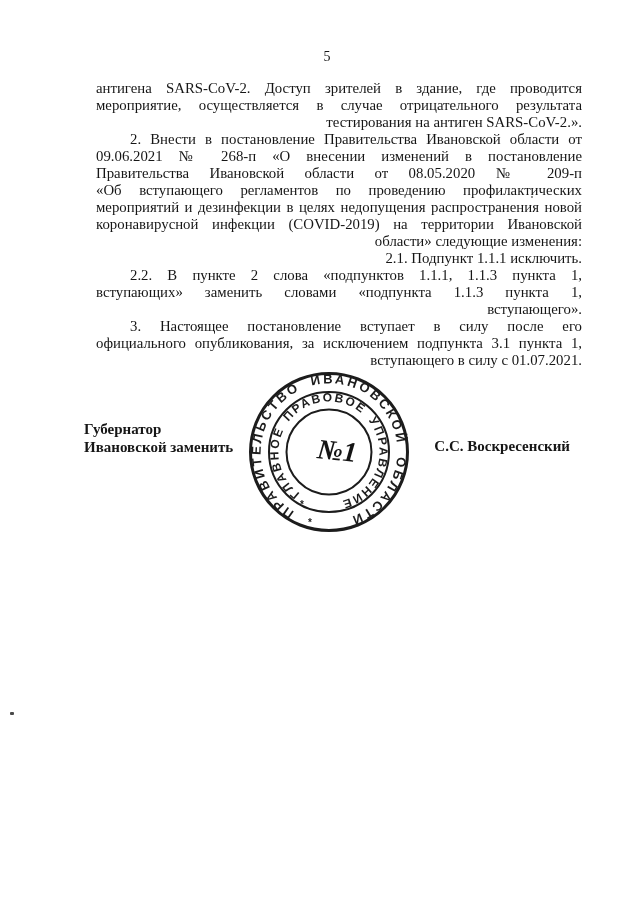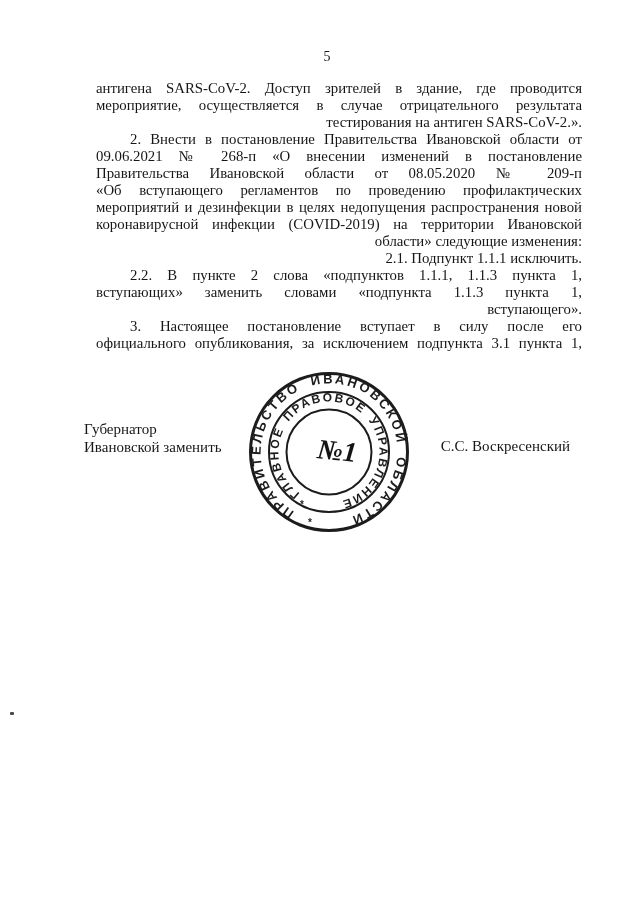--- a/index.html
+++ b/index.html
@@ -22,25 +22,25 @@
   }
   .body-text {
     position:absolute; left:84px; top:80px; width:486px;
     font-size:14.8px; line-height:17px;margin-left:12px;
   }
   .line { text-align:right; }
   .line.just { text-align:justify; text-align-last:justify; }
   .line.indent { text-indent:34px; }
   .sig-title {
     position:absolute; left:84px; top:421px;
-    font-size:15px; font-weight:normal; line-height:17.5px;
+    font-size:15px; font-weight:bold; line-height:17.5px;
   }
   .sig-name {
     position:absolute; left:84px; top:438px; width:486px;
-    text-align:right; font-size:15px; font-weight:normal; line-height:17.5px;
+    text-align:right; font-size:15px; font-weight:bold; line-height:17.5px;
   }
   .stamp { position:absolute; left:244px; top:367px; }
   .stamp circle { fill:none; stroke:#1c1c1c; }
   .ring-text {
     font-family:"Liberation Sans", sans-serif;
     font-weight:700; fill:#1c1c1c;
   }
   .ring-outer { font-size:13px; letter-spacing:2.6px; word-spacing:5px; }
   .ring-inner { font-size:12px; letter-spacing:2px; word-spacing:3px; }
   .ring-mark { font-family:"Liberation Sans", sans-serif; font-size:10px; fill:#1c1c1c; font-weight:700; }
@@ -70,20 +70,21 @@
     <div class="line just">«Об вступающего регламентов по проведению профилактических</div>
     <div class="line just">мероприятий и дезинфекции в целях недопущения распространения новой</div>
     <div class="line just">коронавирусной инфекции (COVID-2019) на территории Ивановской</div>
     <div class="line">области» следующие изменения:</div>
     <div class="line indent">2.1. Подпункт 1.1.1 исключить.</div>
     <div class="line just indent">2.2. В пункте 2 слова «подпунктов 1.1.1, 1.1.3 пункта 1,</div>
     <div class="line just">вступающих» заменить словами «подпункта 1.1.3 пункта 1,</div>
     <div class="line">вступающего».</div>
     <div class="line just indent">3. Настоящее постановление вступает в силу после его</div>
     <div class="line just">официального опубликования, за исключением подпункта 3.1 пункта 1,</div>
+    <div class="line">вступающего в силу с 01.07.2021.</div>
   </div>
 
   <div class="sig-title">
     <div>Губернатор</div>
     <div>Ивановской заменить</div>
   </div>
   <div class="sig-name">С.С. Воскресенский</div>
 
   <svg class="stamp" width="170" height="170" viewBox="-85 -85 170 170">
     <defs>

